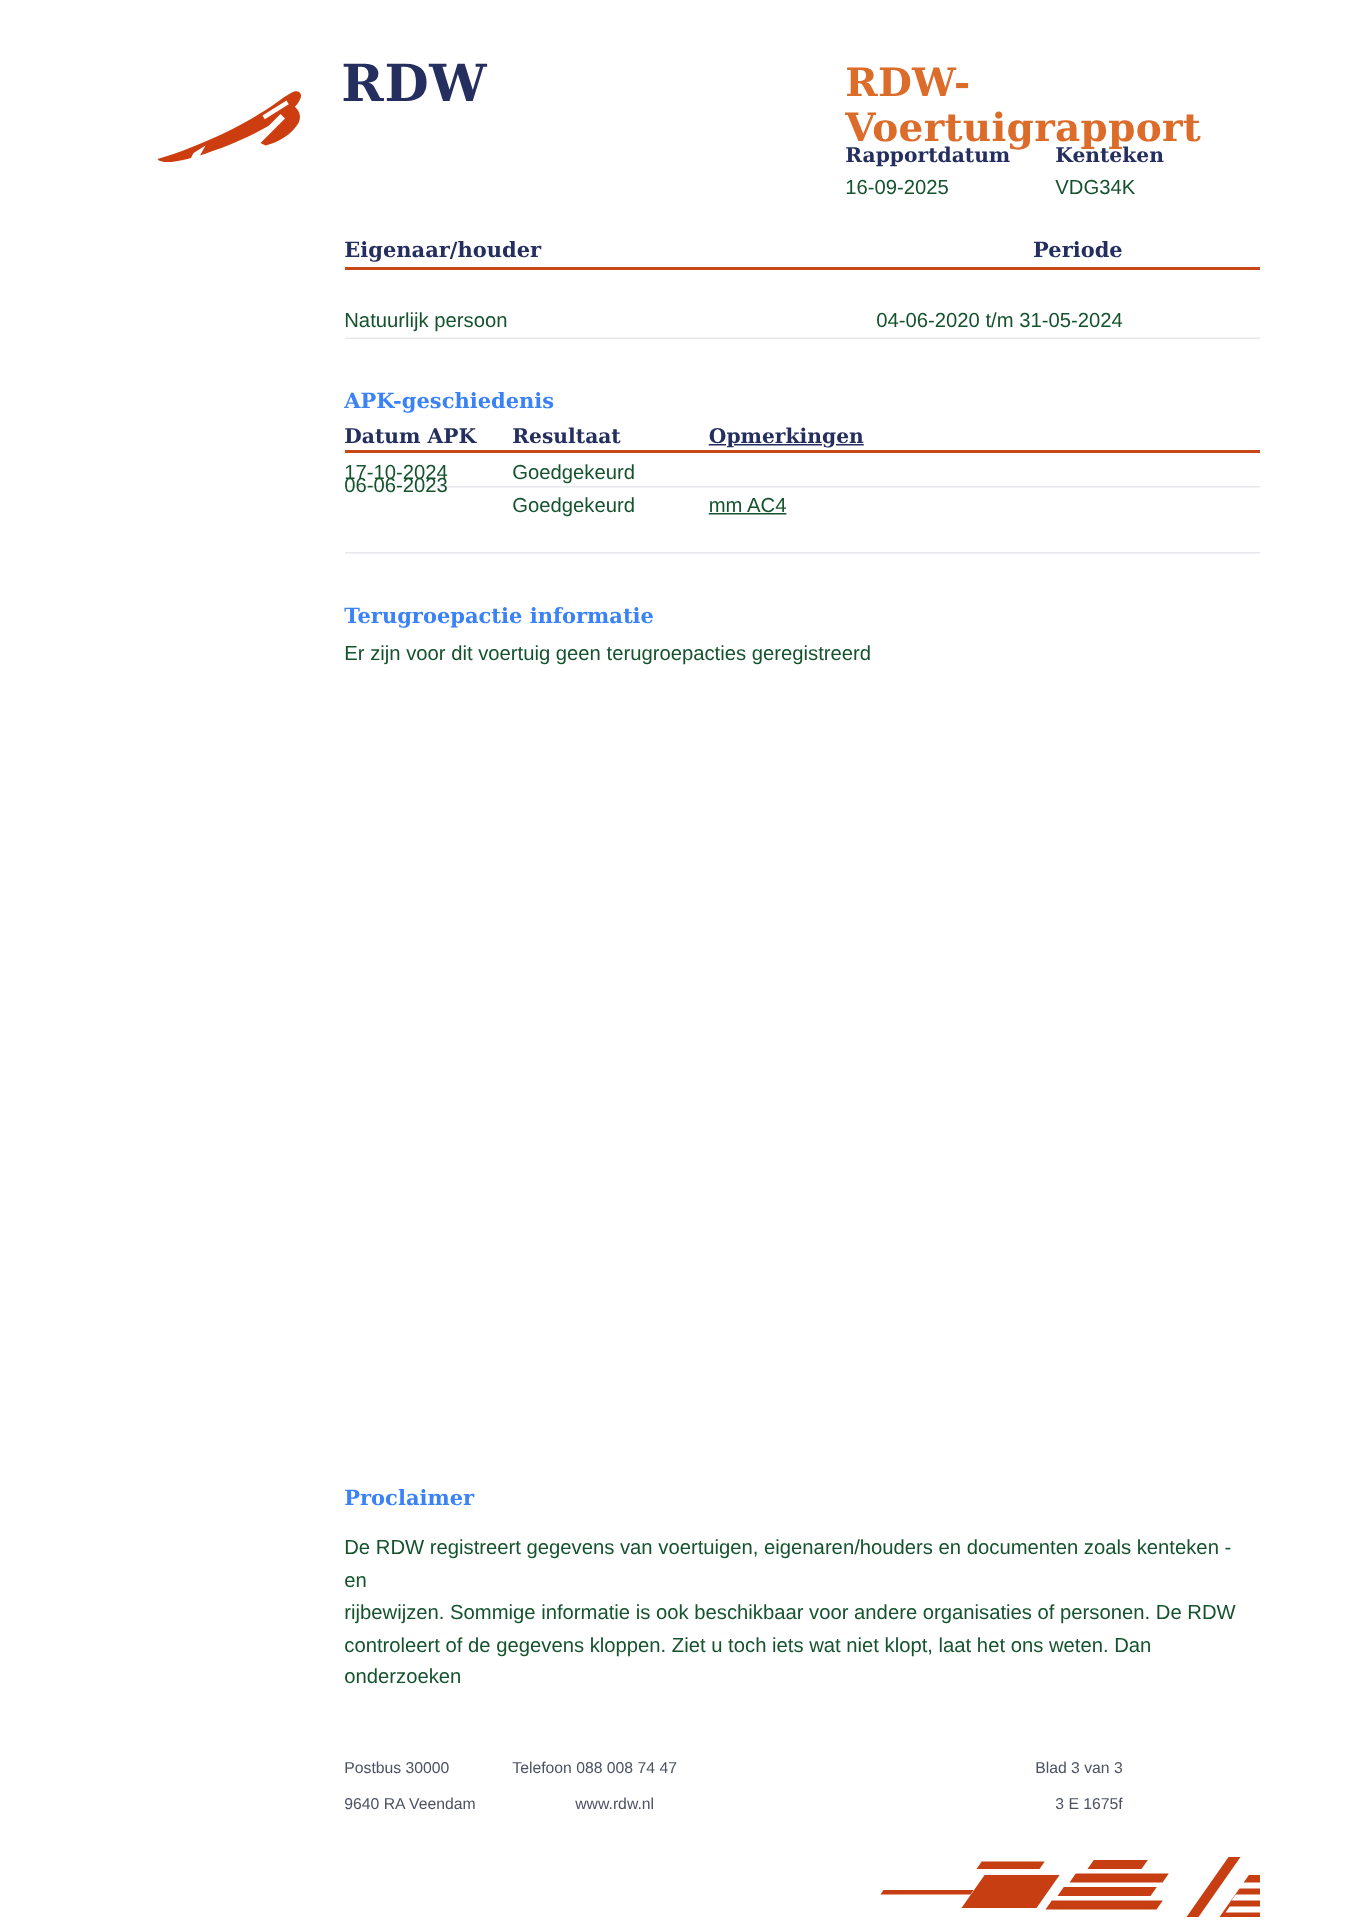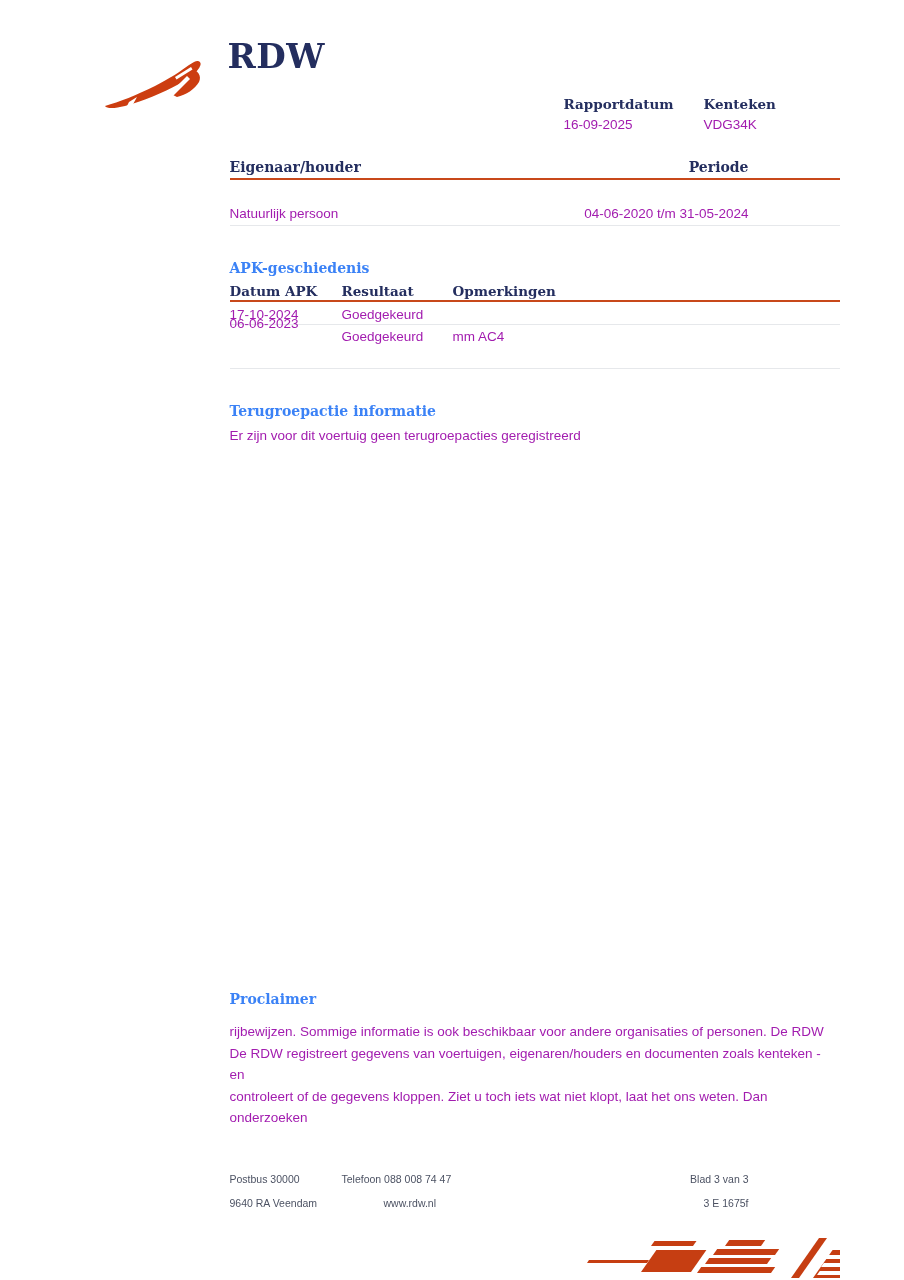--- a/index.html
+++ b/index.html
@@ -6,55 +6,56 @@
   html,body { background:#ffffff; }
   .page {
     position:relative; width:775px; height:1280px; margin:0 auto;
     background:#ffffff; overflow:hidden;
     font-family:"Liberation Sans", sans-serif;
   }
   .abs { position:absolute; }
   .serif-b { font-family:"DejaVu Serif", serif; font-weight:700; }
   .sans { font-family:"Liberation Sans", sans-serif; font-weight:400; }
   .navy { color:#242E5F; }
-  .body-text { color:#a21caf; }
+  .body-text { color:#14532d; }
   .orange-h { color:#3b82f6; }
   .wordmark { left:163px; top:36px; font-size:34px; letter-spacing:0.5px; }
   .doc-title { left:499px; top:41px; font-size:26px; color:#DB6C2A; letter-spacing:0.2px; }
   .meta-label { top:96px; font-size:13.5px; }
   .meta-value { top:117px; font-size:13.5px; }
   .col-1 { left:499px; }
   .col-2 { left:639px; }
   .rule-orange { height:2px; background:#C8481A; left:165px; width:648px; }
   .rule-gray { height:1px; background:#E6E8EB; left:165px; width:648px; }
   .sec-head { font-size:14px; }
   .right-align { right:91px; text-align:right; }
   .t-col1 { left:165px; }
   .t-col2 { left:277px; }
-  .t-col3 { left:388px; width:400px; }
+  .t-col3 { left:408px; width:400px;text-decoration:underline; }
   .cell { font-size:13.5px; line-height:21px; }
   .footer-text { font-size:10.5px; color:#4C5263; }
 </style>
 </head>
 <body>
 
 <div class="page">
 
   <svg class="abs" style="left:38px; top:52px;" width="108" height="62" viewBox="0 0 108 62">
     <path fill="#CC3D10" d="M2,54 C16,50 34,43 52,34 C66,27 78,19 86,13 L91,10 C95,7.5 98.5,9.5 97.5,13 C96.5,16.5 93,20.5 88,24 L76,32 C60,41 40,49 22,54 C12,56.5 4,57 2,54 Z"></path>
     <path fill="#CC3D10" d="M87,16 C95,18 99,24 96,30 C92,37 83,43 74,45 L68,42 C78,37 86,29 85,19 Z"></path>
     <polygon fill="#ffffff" points="64,21 82,11 83.5,13.5 65.5,23.5"></polygon>
     <polygon fill="#ffffff" points="72,25 88,15 89.5,17.5 73.5,27.5"></polygon>
     <polygon fill="#ffffff" points="6,47 50,30 52,33 8,50"></polygon>
     <polygon fill="#ffffff" points="26,50 34,45 28,56 24,54"></polygon>
     <polygon fill="#ffffff" points="66,42 84,24 87,27 69,45"></polygon>
   </svg>
 
   <div class="abs serif-b navy wordmark">RDW</div>
 
+  <div class="abs serif-b doc-title">RDW-Voertuigrapport</div>
 
   <div class="abs serif-b navy meta-label col-1">Rapportdatum</div>
   <div class="abs serif-b navy meta-label col-2">Kenteken</div>
   <div class="abs sans body-text meta-value col-1">16-09-2025</div>
   <div class="abs sans body-text meta-value col-2">VDG34K</div>
 
   <div class="abs serif-b navy sec-head" style="left:165px; top:159px;">Eigenaar/houder</div>
   <div class="abs serif-b navy sec-head right-align" style="top:159px;">Periode</div>
   <div class="abs rule-orange" style="top:178px;"></div>
 
@@ -78,22 +79,22 @@
   <div class="abs sans body-text cell t-col3" style="top:326px;">
     <div>mm AC4</div>
   </div>
   <div class="abs rule-gray" style="top:368px;"></div>
 
   <div class="abs serif-b orange-h sec-head" style="left:165px; top:403px;">Terugroepactie informatie</div>
   <div class="abs sans body-text cell" style="left:165px; top:425px;text-align:center;">Er zijn voor dit voertuig geen terugroepacties geregistreerd</div>
 
   <div class="abs serif-b orange-h sec-head" style="left:165px; top:991px;">Proclaimer</div>
   <div class="abs sans body-text" style="left:165px; top:1021px; font-size:13.5px; line-height:21.5px;">
+    <div>De RDW registreert gegevens van voertuigen, eigenaren/houders en documenten zoals kenteken - en</div>
     <div>rijbewijzen. Sommige informatie is ook beschikbaar voor andere organisaties of personen. De RDW</div>
-    <div>De RDW registreert gegevens van voertuigen, eigenaren/houders en documenten zoals kenteken - en</div>
     <div>controleert of de gegevens kloppen. Ziet u toch iets wat niet klopt, laat het ons weten. Dan onderzoeken</div>
   </div>
 
   <div class="abs sans footer-text" style="left:165px; top:1173px;">Postbus 30000</div>
   <div class="abs sans footer-text" style="left:165px; top:1197px;">9640 RA Veendam</div>
   <div class="abs sans footer-text" style="left:277px; top:1173px;">Telefoon 088 008 74 47</div>
   <div class="abs sans footer-text" style="left:277px; top:1197px;margin-left:42px;">www.rdw.nl</div>
   <div class="abs sans footer-text right-align" style="top:1173px;">Blad 3 van 3</div>
   <div class="abs sans footer-text right-align" style="top:1197px;">3 E 1675f</div>
 

